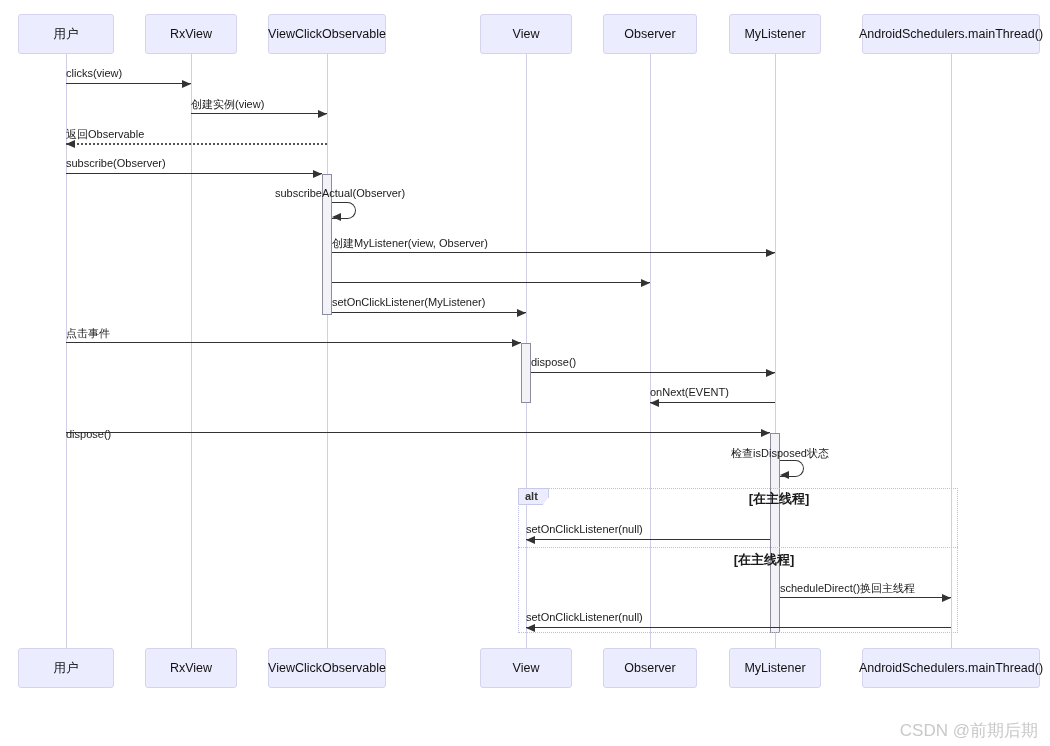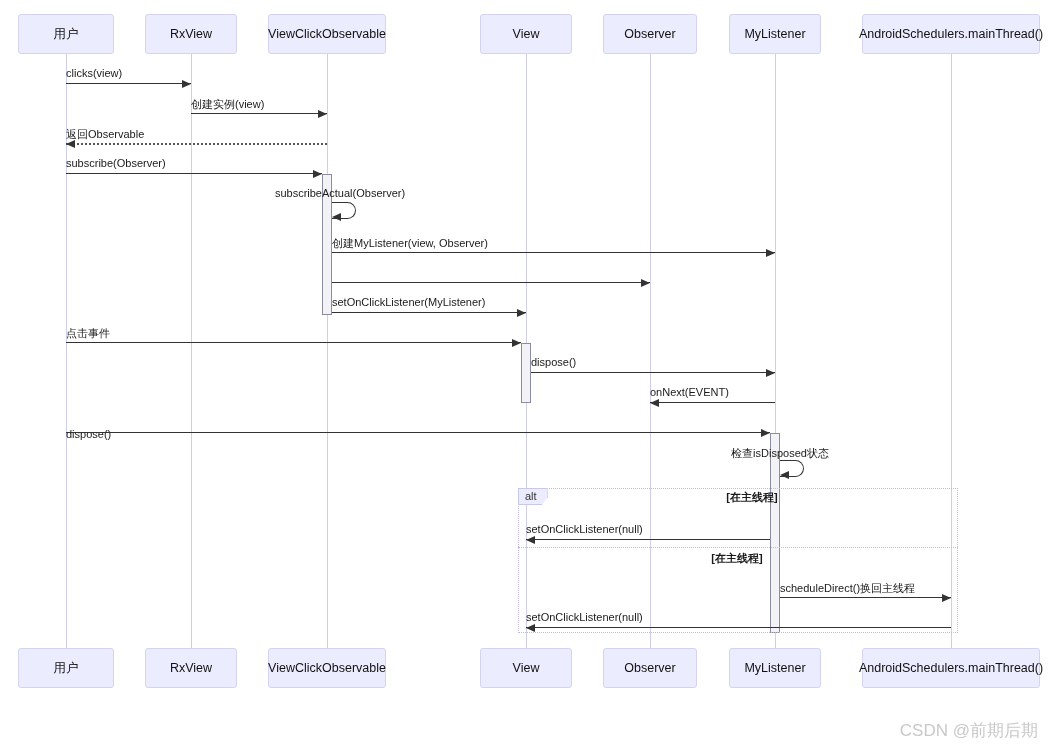--- a/index.html
+++ b/index.html
@@ -13,23 +13,23 @@
   .msg-line{position:absolute;height:0;border-top:1.5px solid #333;}
   .msg-line.dashed{border-top:2px dotted #555;}
   .msg-label{position:absolute;font-size:11px;color:#1a1a1a;white-space:nowrap;}
   .arrowhead{position:absolute;width:0;height:0;border-top:4.5px solid transparent;border-bottom:4.5px solid transparent;}
   .arrowhead.right{border-left:9px solid #333;}
   .arrowhead.left{border-right:9px solid #333;}
   .self-loop{position:absolute;width:24px;height:17px;border:1.5px solid #333;border-left:none;
              border-radius:0 12px 12px 0;box-sizing:border-box;}
   .self-label{position:absolute;font-size:11px;color:#1a1a1a;white-space:nowrap;transform:translateX(-50%);}
   .alt-frame{position:absolute;border:1.5px dotted #bcbce4;box-sizing:border-box;}
-  .alt-label{position:absolute;background:#ECECFF;border:1px solid #c8c8e8;font-weight:normal;font-size:11px;
+  .alt-label{position:absolute;background:#ECECFF;border:1px solid #c8c8e8;font-weight:bold;font-size:11px;
              color:#333;padding:1px 10px 2px 6px;clip-path:polygon(0 0,100% 0,100% 55%,80% 100%,0 100%);}
-  .alt-cond{position:absolute;transform:translateX(-50%);font-size:11px;font-weight:bold;color:#1a1a1a;white-space:nowrap;}
+  .alt-cond{position:absolute;transform:translateX(-50%);font-size:13px;font-weight:bold;color:#1a1a1a;white-space:nowrap;margin-left:27px;}
   .alt-divider{position:absolute;height:0;border-top:1.5px dotted #bcbce4;}
   .watermark{position:absolute;font-size:17px;color:#c9c9c9;white-space:nowrap;}
 </style>
 </head>
 <body>
 
 <div id="stage">
   <div class="watermark" style="right:12px;top:719px;">CSDN @前期后期</div>
 <div class="lifeline" style="left: 65.5px; top: 54px; height: 594px;"></div>
     <div class="actor-box" style="left: 18px; top: 14px; width: 96px; height: 40px;">

